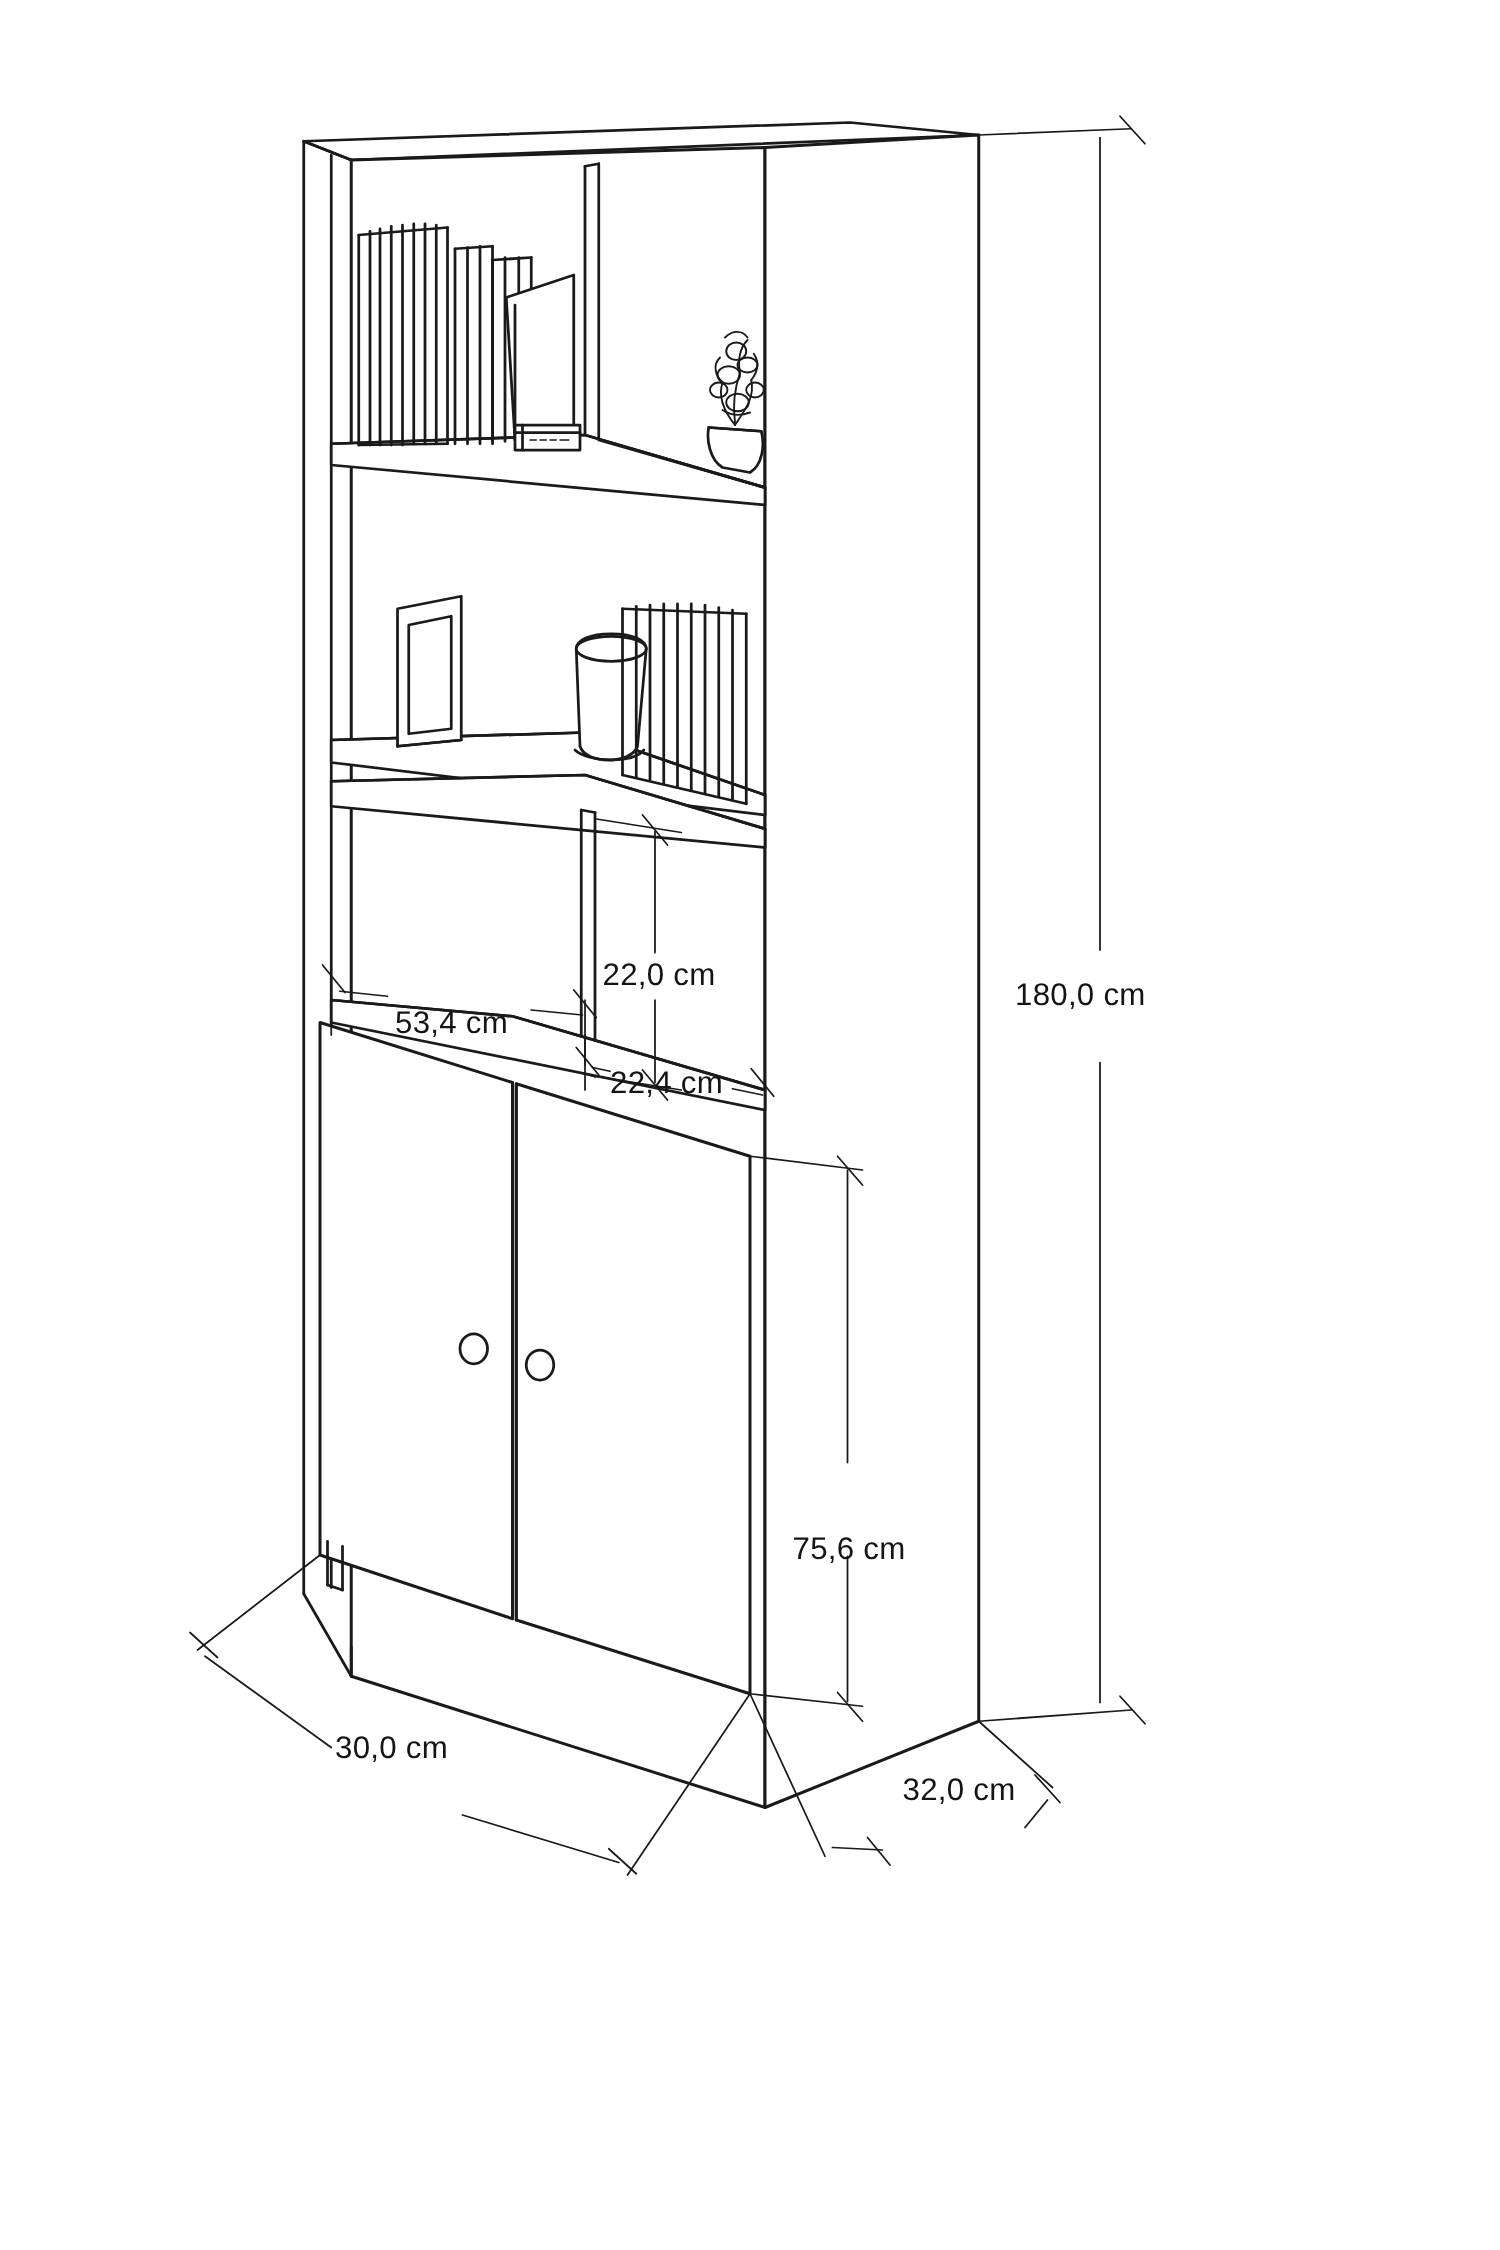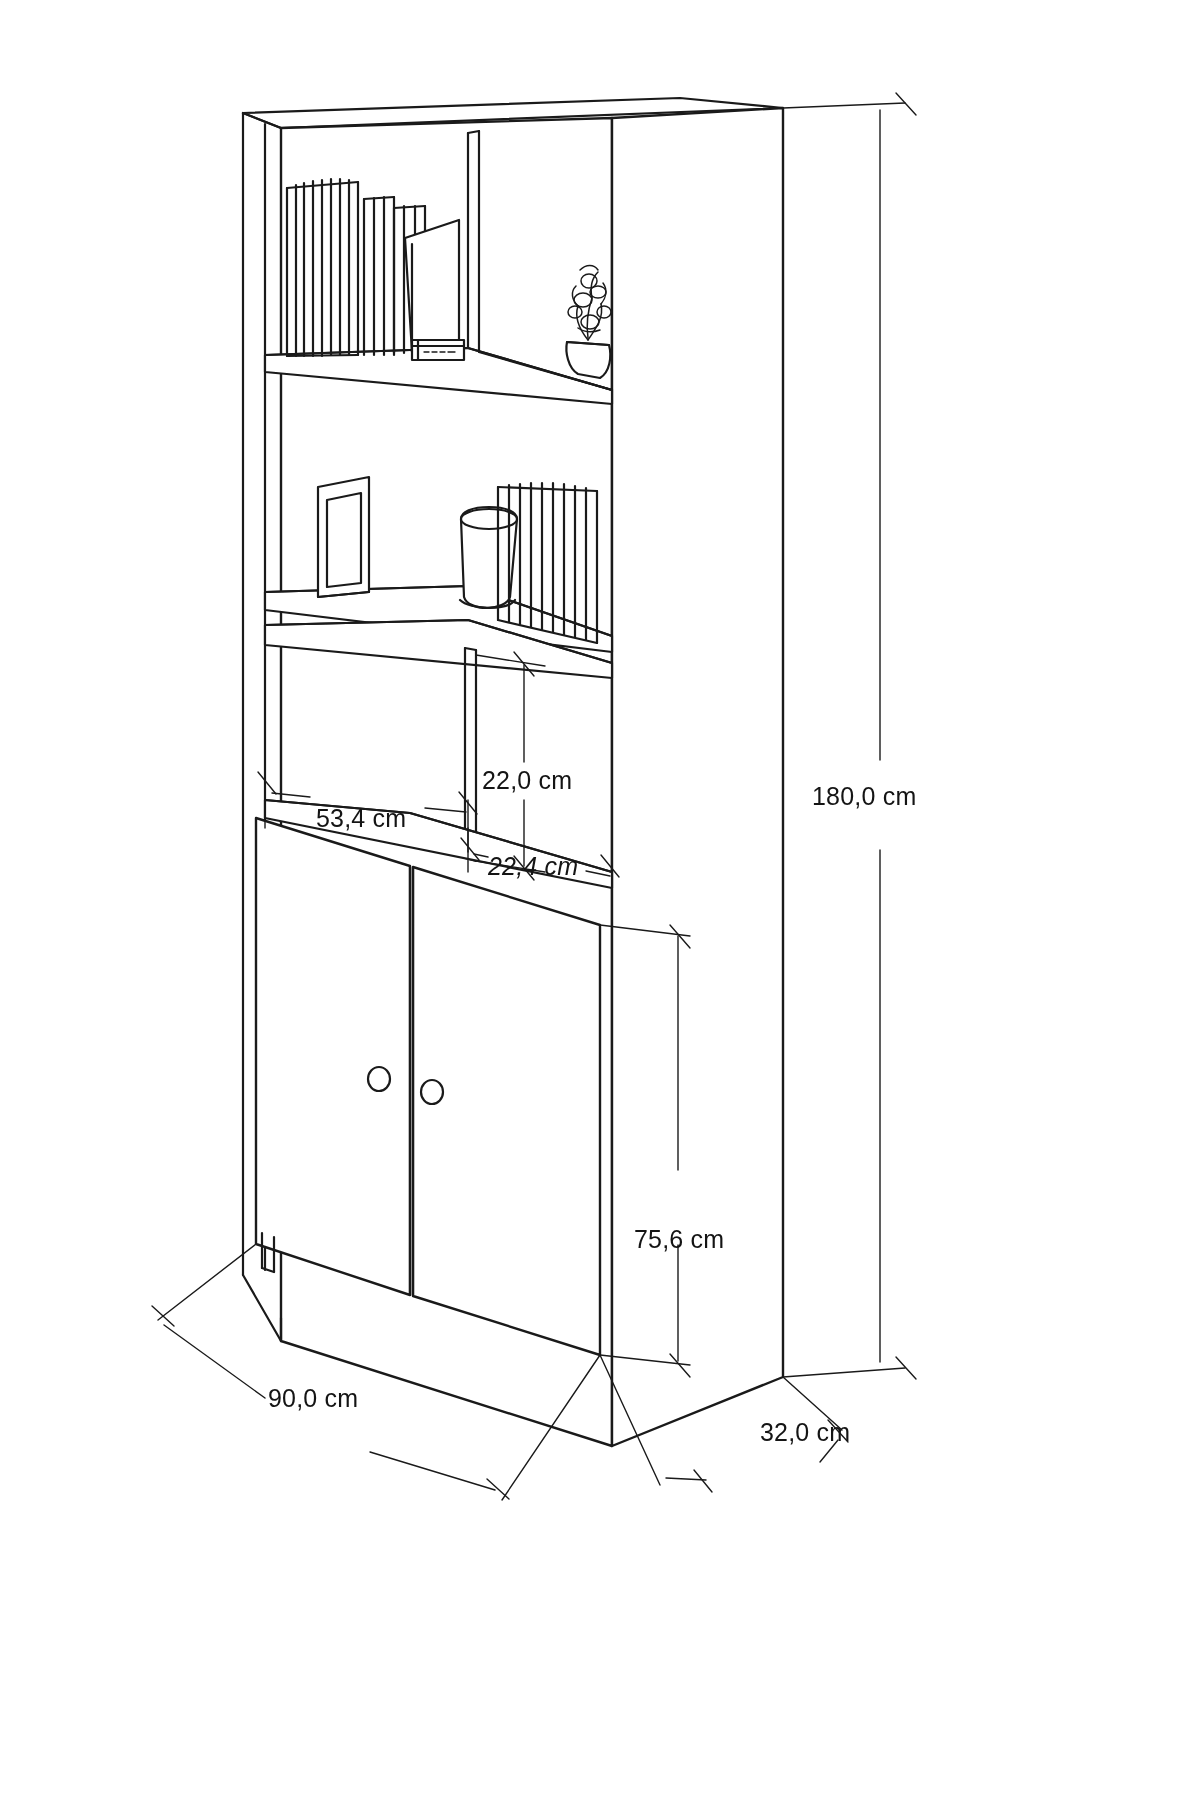--- a/index.html
+++ b/index.html
@@ -273,21 +273,21 @@
       </g>
     </g>
   </svg>
 
   <div class="dim-label" style="left:812px; top:782px;">180,0 cm</div>
 
   <div class="dim-label" style="left:482px; top:766px;">22,0 cm</div>
 
   <div class="dim-label" style="left:316px; top:804px;">53,4 cm</div>
 
-  <div class="dim-label" style="left:488px; top:852px;font-style:italic;">22,4 cm</div>
+  <div class="dim-label" style="left:488px; top:852px;">22,4 cm</div>
 
   <div class="dim-label" style="left:634px; top:1194px;margin-top:31px;">75,6 cm</div>
 
-  <div class="dim-label" style="left:268px; top:1384px;">90,0 cm</div>
-
-  <div class="dim-label" style="left:760px; top:1418px;">32,0 cm</div>
+  <div class="dim-label" style="left:268px; top:1384px;">30,0 cm</div>
+
+  <div class="dim-label" style="left:722px; top:1418px;">32,0 cm</div>
 
 </div>
 
 </body></html>

